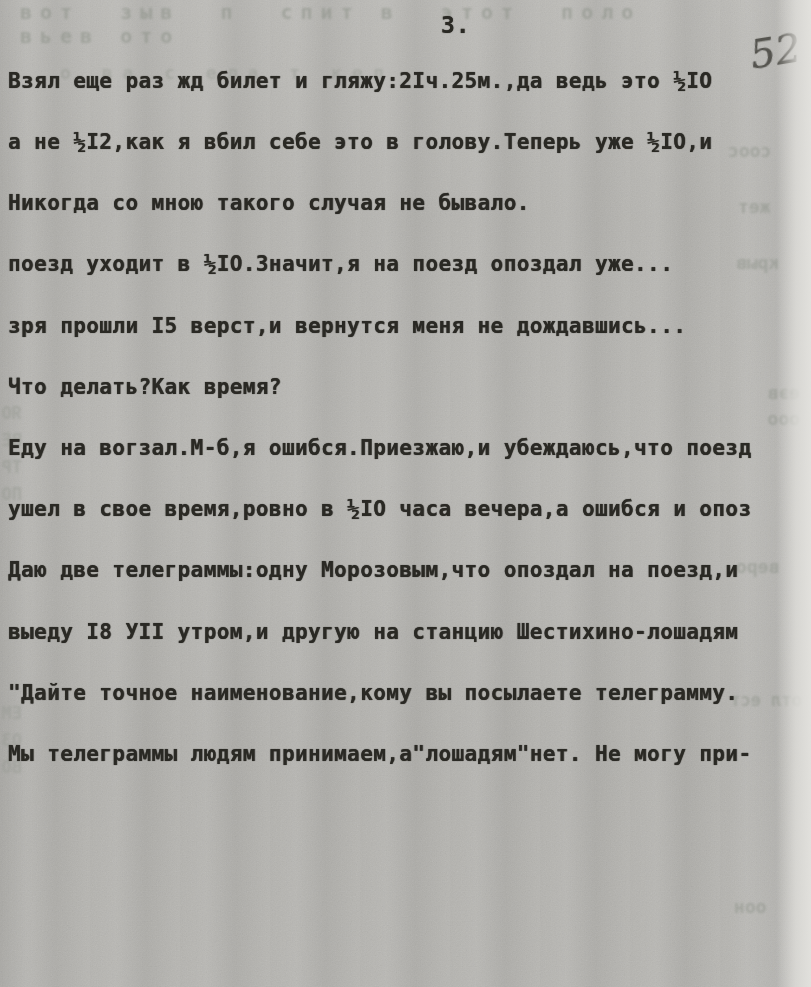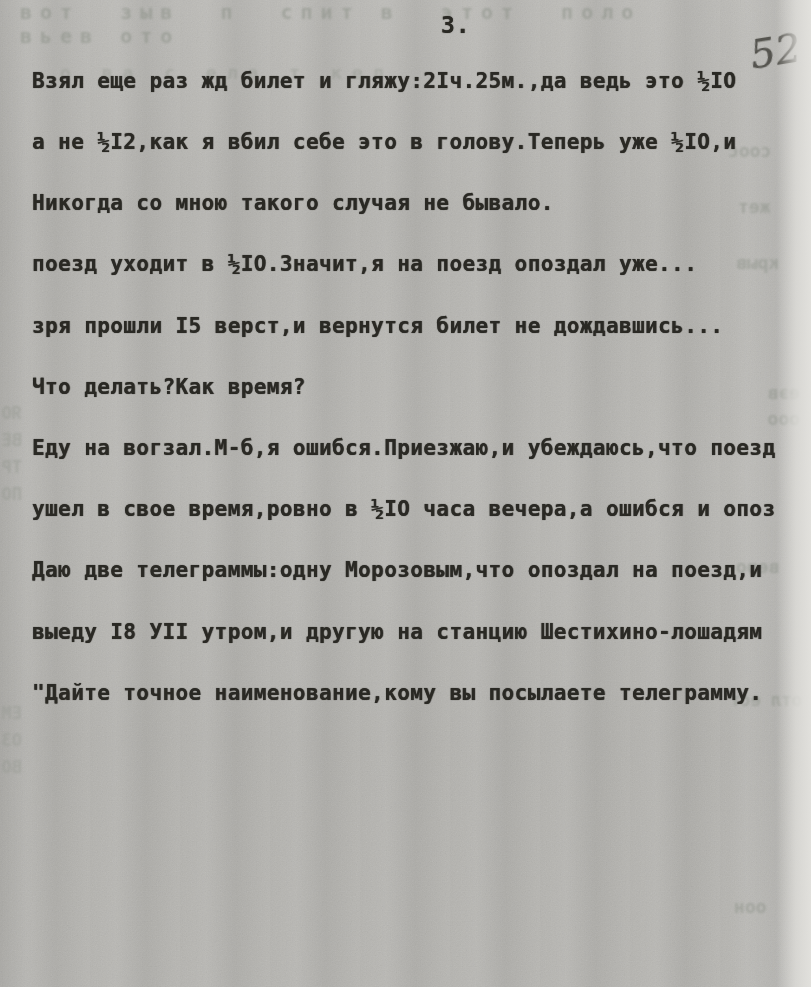--- a/index.html
+++ b/index.html
@@ -29,21 +29,21 @@
   }
   .noise{position:absolute;inset:0;opacity:.16;pointer-events:none;}
   
   .doc{
     position:absolute;left:8px;top:30px;width:800px;
     font-size:21px;line-height:20.4px;letter-spacing:0.4px;
     font-weight:bold;color:#2a2924;
     text-shadow:0 0 1px rgba(42,41,36,.85), .6px .4px 0 rgba(42,41,36,.35);
     white-space:pre;
   }
-  .line{white-space:pre;height:20.4px;overflow:visible;margin-left:24px;}
+  .line{white-space:pre;height:20.4px;overflow:visible;}
   .page-num{
     position:absolute;left:441px;top:12px;
     font-size:23px;font-weight:bold;color:#2a2924;
     text-shadow:0 0 1px rgba(42,41,36,.9);
     letter-spacing:1px;
   }
   .hw-num{
     position:absolute;left:750px;top:28px;
     font-family:"DejaVu Serif","Liberation Serif",serif;
     font-style:italic;font-size:40px;font-weight:normal;
@@ -96,27 +96,28 @@
   <div class="bleed b-l2">ЕМОЗВО</div>
 
   <div class="page-num">3.</div>
   <div class="hw-num">52</div>
 
   <div class="doc">
     <div class="line">Взял еще раз жд билет и гляжу:2Iч.25м.,да ведь это ½IО</div>
     <div class="line">а не ½I2,как я вбил себе это в голову.Теперь уже ½IО,и</div>
     <div class="line">Никогда со мною такого случая не бывало.</div>
     <div class="line">поезд уходит в ½IО.Значит,я на поезд опоздал уже...</div>
-    <div class="line">зря прошли I5 верст,и вернутся билет не дождавшись...</div>
+    <div class="line">зря прошли I5 верст,и вернутся меня не дождавшись...</div>
     <div class="line">Что делать?Как время?</div>
     <div class="line">Еду на вогзал.М-б,я ошибся.Приезжаю,и убеждаюсь,что поезд</div>
     <div class="line">ушел в свое время,ровно в ½IО часа вечера,а ошибся и опоз</div>
     <div class="line">Даю две телеграммы:одну Морозовым,что опоздал на поезд,и</div>
     <div class="line">выеду I8 УII утром,и другую на станцию Шестихино-лошадям</div>
     <div class="line">"Дайте точное наименование,кому вы посылаете телеграмму.</div>
+    <div class="line">Мы телеграммы людям принимаем,а"лошадям"нет. Не могу при-</div>
     
     
     
     
     
     
     
     
     
     

